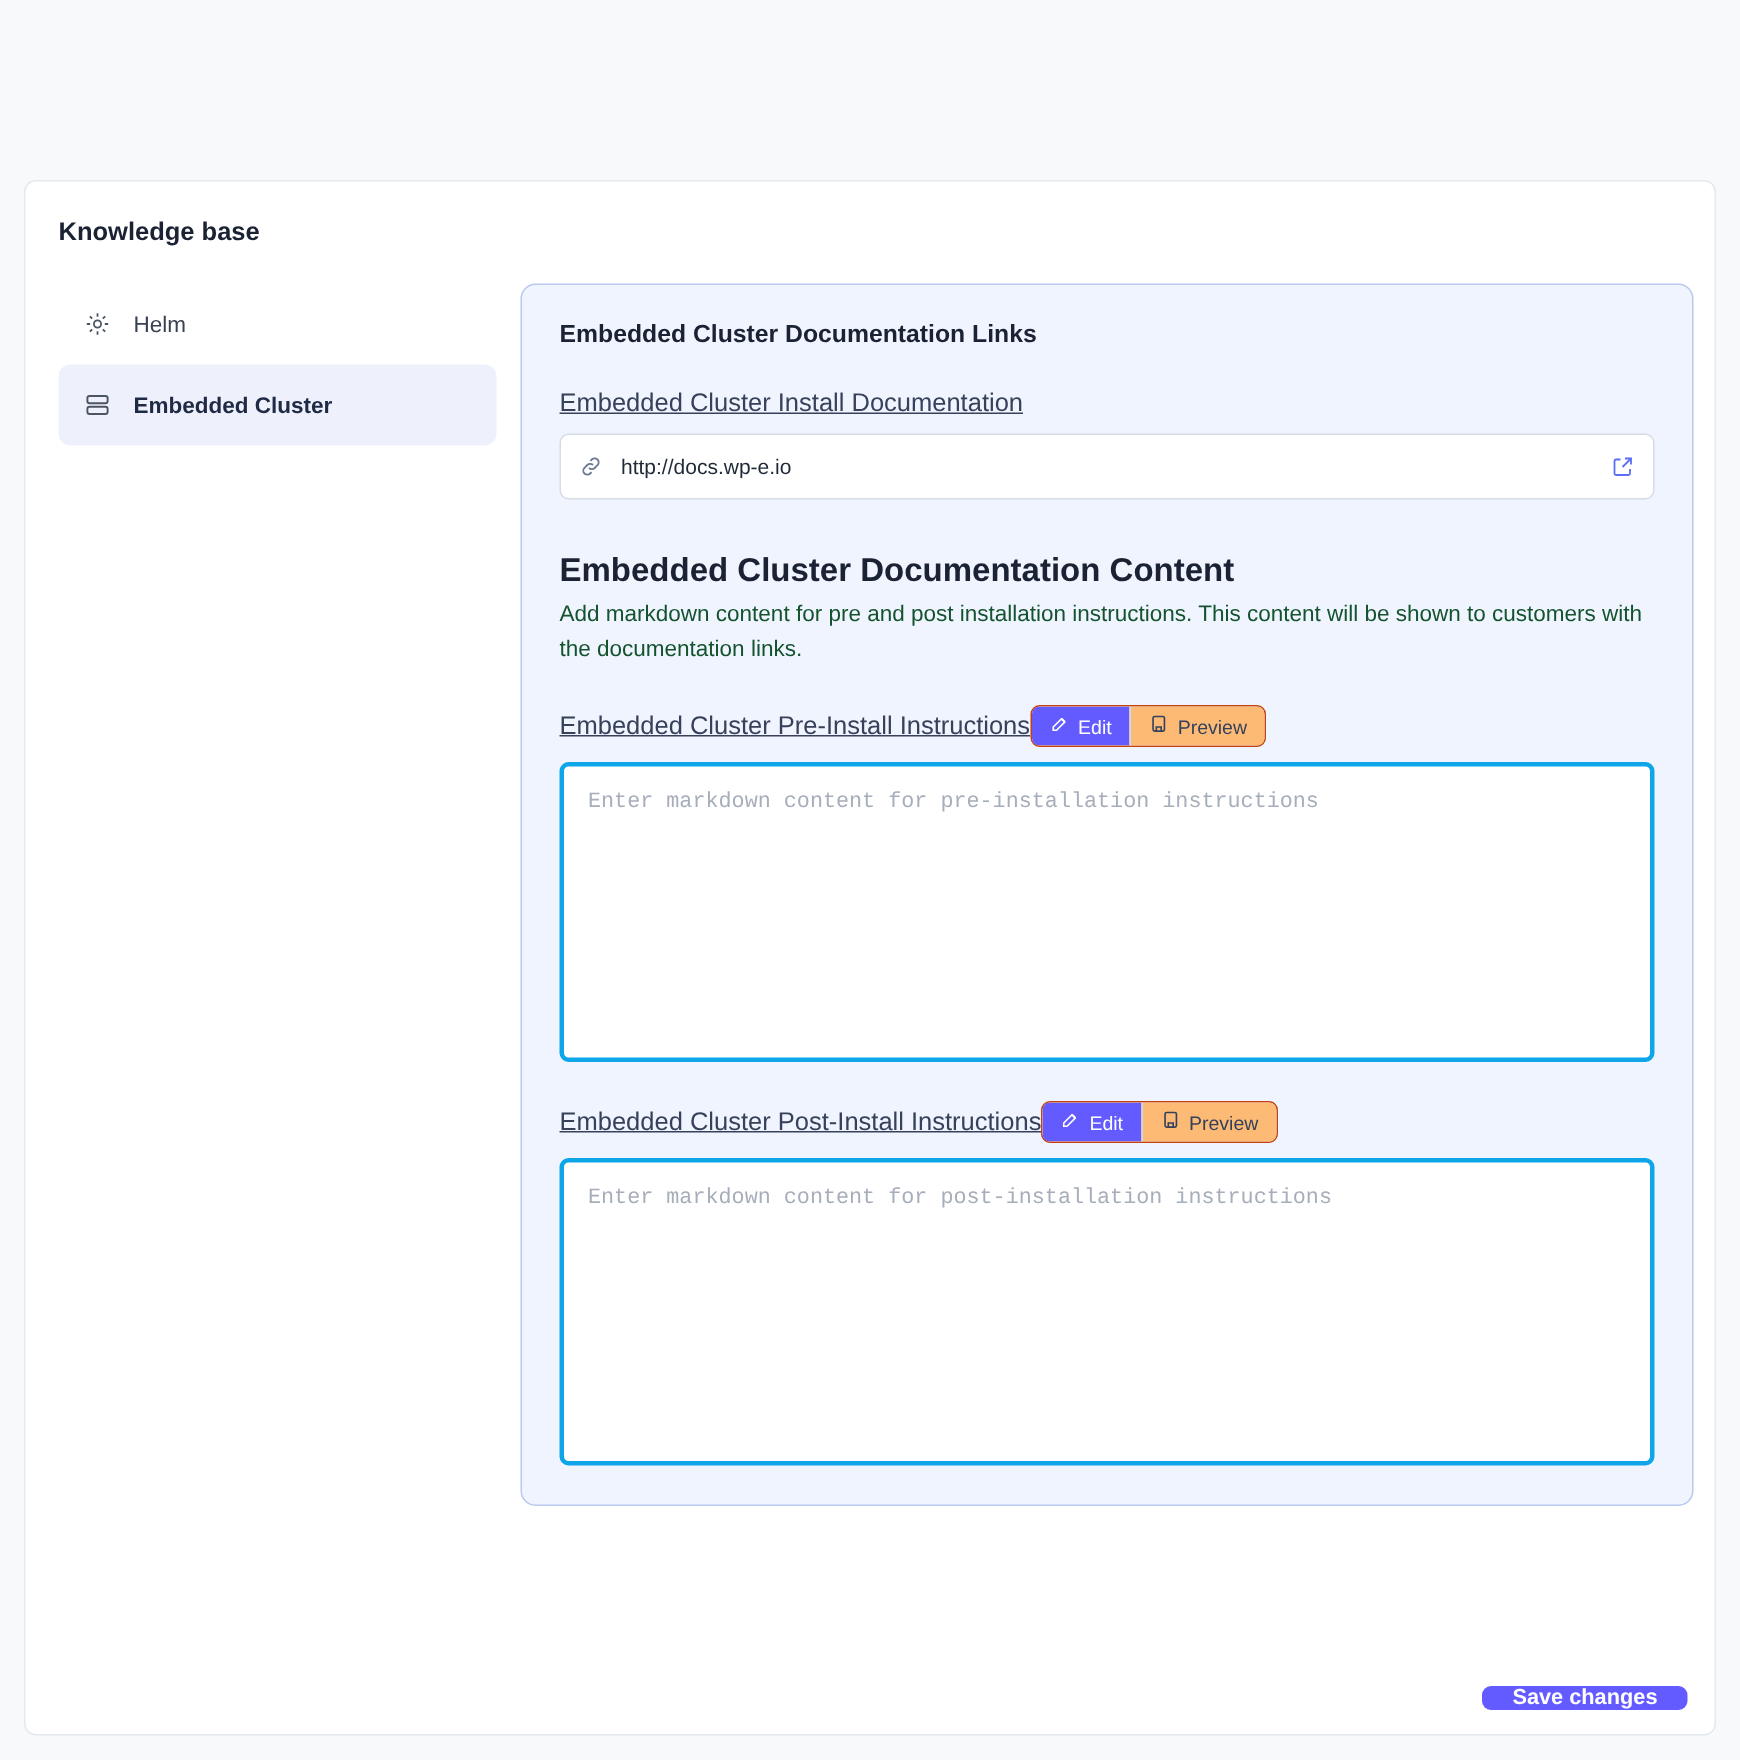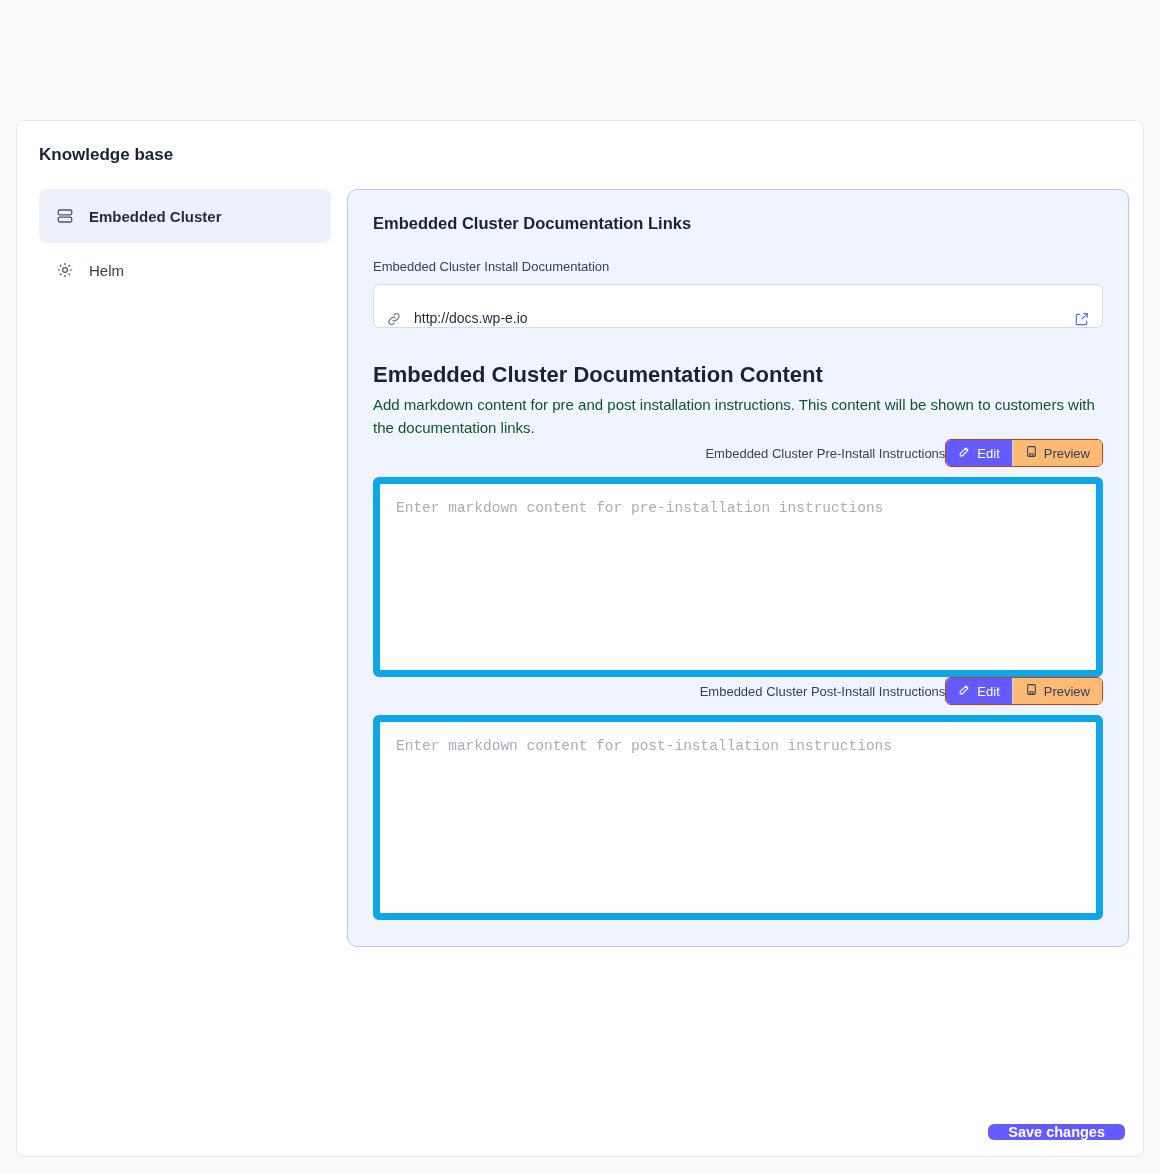--- a/index.html
+++ b/index.html
@@ -102,27 +102,28 @@
     border-radius: 10px;
     padding: 24px 25px 26px 25px;
   }
   .panel-h {
     font-size: 16.5px;
     font-weight: bold;
     color: #1a2233;
     margin: 0 0 26px 0;
   }
   .field-label {
-    font-size: 13px;
+    font-size: 17px;
     color: #37415a;
     margin-bottom: 10px;
+    text-decoration: underline;
   }
   .url-input {
     display: flex;
-    align-items: flex-end;
+    align-items: center;
     background: #ffffff;
     border: 1px solid #d6dce6;
     border-radius: 6px;
     height: 44px;
     padding: 0 12px;
   }
   .url-input .link-icon { color: #6b7a90; margin-right: 10px; display: inline-flex; }
   .url-input input {
     border: none;
     outline: none;
@@ -144,21 +145,22 @@
     font-size: 15px;
     color: #14532d;
     line-height: 1.5;
     margin: 6px 0 0 0;
     max-width: 760px;
   }
 
   .field-row {
     display: flex;
     align-items: center;
-    justify-content: flex-end;
+    justify-content: flex-start;
+    margin-top: 26px;
   }
   .field-row .field-label { margin-bottom: 0; }
   .toggle-group {
     display: flex;
     border: 1px solid #c2410c;
     border-radius: 6px;
     overflow: hidden;
     background: #ffffff;
   }
   .tgl {
@@ -171,21 +173,21 @@
     color: #33415c;
     background: #fdba74;
   }
   .tgl.active { background: #635bff; color: #ffffff; }
   .tgl + .tgl { border-left: 1px solid #cfd6e4; }
 
   textarea.md {
     display: block;
     width: 100%;
     background: #ffffff;
-    border: 7px solid #0ea5e9;
+    border: 3px solid #0ea5e9;
     border-radius: 6px;
     margin-top: 10px;
     padding: 16px;
     font-family: "Liberation Mono", monospace;
     font-size: 14.5px;
     color: #111827;
     resize: none;
     outline: none;
   }
   textarea.md::placeholder { color: #a7aebb; }
@@ -213,38 +215,38 @@
 
 <div class="app">
 
 
   <div class="card">
     <div class="card-title">Knowledge base</div>
 
     <div class="body">
 
       <div class="side-nav">
+        <div class="nav-item">
+          <span class="nav-icon">
+            <svg width="18" height="18" viewBox="0 0 24 24" fill="none" stroke="currentColor" stroke-width="1.6">
+              <circle cx="12" cy="12" r="3.2"></circle>
+              <path d="M12 2.5v3M12 18.5v3M2.5 12h3M18.5 12h3M5.2 5.2l2.1 2.1M16.7 16.7l2.1 2.1M18.8 5.2l-2.1 2.1M7.3 16.7l-2.1 2.1"></path>
+            </svg>
+          </span>
+          <span>Helm</span>
+        </div>
         <div class="nav-item active">
           <span class="nav-icon">
             <svg width="18" height="18" viewBox="0 0 24 24" fill="none" stroke="currentColor" stroke-width="1.7">
               <rect x="3" y="4" width="18" height="6.5" rx="2"></rect>
               <rect x="3" y="13.5" width="18" height="6.5" rx="2"></rect>
               <path d="M7 7.25h0.01M7 16.75h0.01"></path>
             </svg>
           </span>
           <span>Embedded Cluster</span>
-        </div>
-        <div class="nav-item">
-          <span class="nav-icon">
-            <svg width="18" height="18" viewBox="0 0 24 24" fill="none" stroke="currentColor" stroke-width="1.6">
-              <circle cx="12" cy="12" r="3.2"></circle>
-              <path d="M12 2.5v3M12 18.5v3M2.5 12h3M18.5 12h3M5.2 5.2l2.1 2.1M16.7 16.7l2.1 2.1M18.8 5.2l-2.1 2.1M7.3 16.7l-2.1 2.1"></path>
-            </svg>
-          </span>
-          <span>Helm</span>
         </div>
       </div>
 
       <div class="panel">
 
         <div class="panel-h">Embedded Cluster Documentation Links</div>
 
         <div class="field-label">Embedded Cluster Install Documentation</div>
         <div class="url-input">
           <span class="link-icon">

